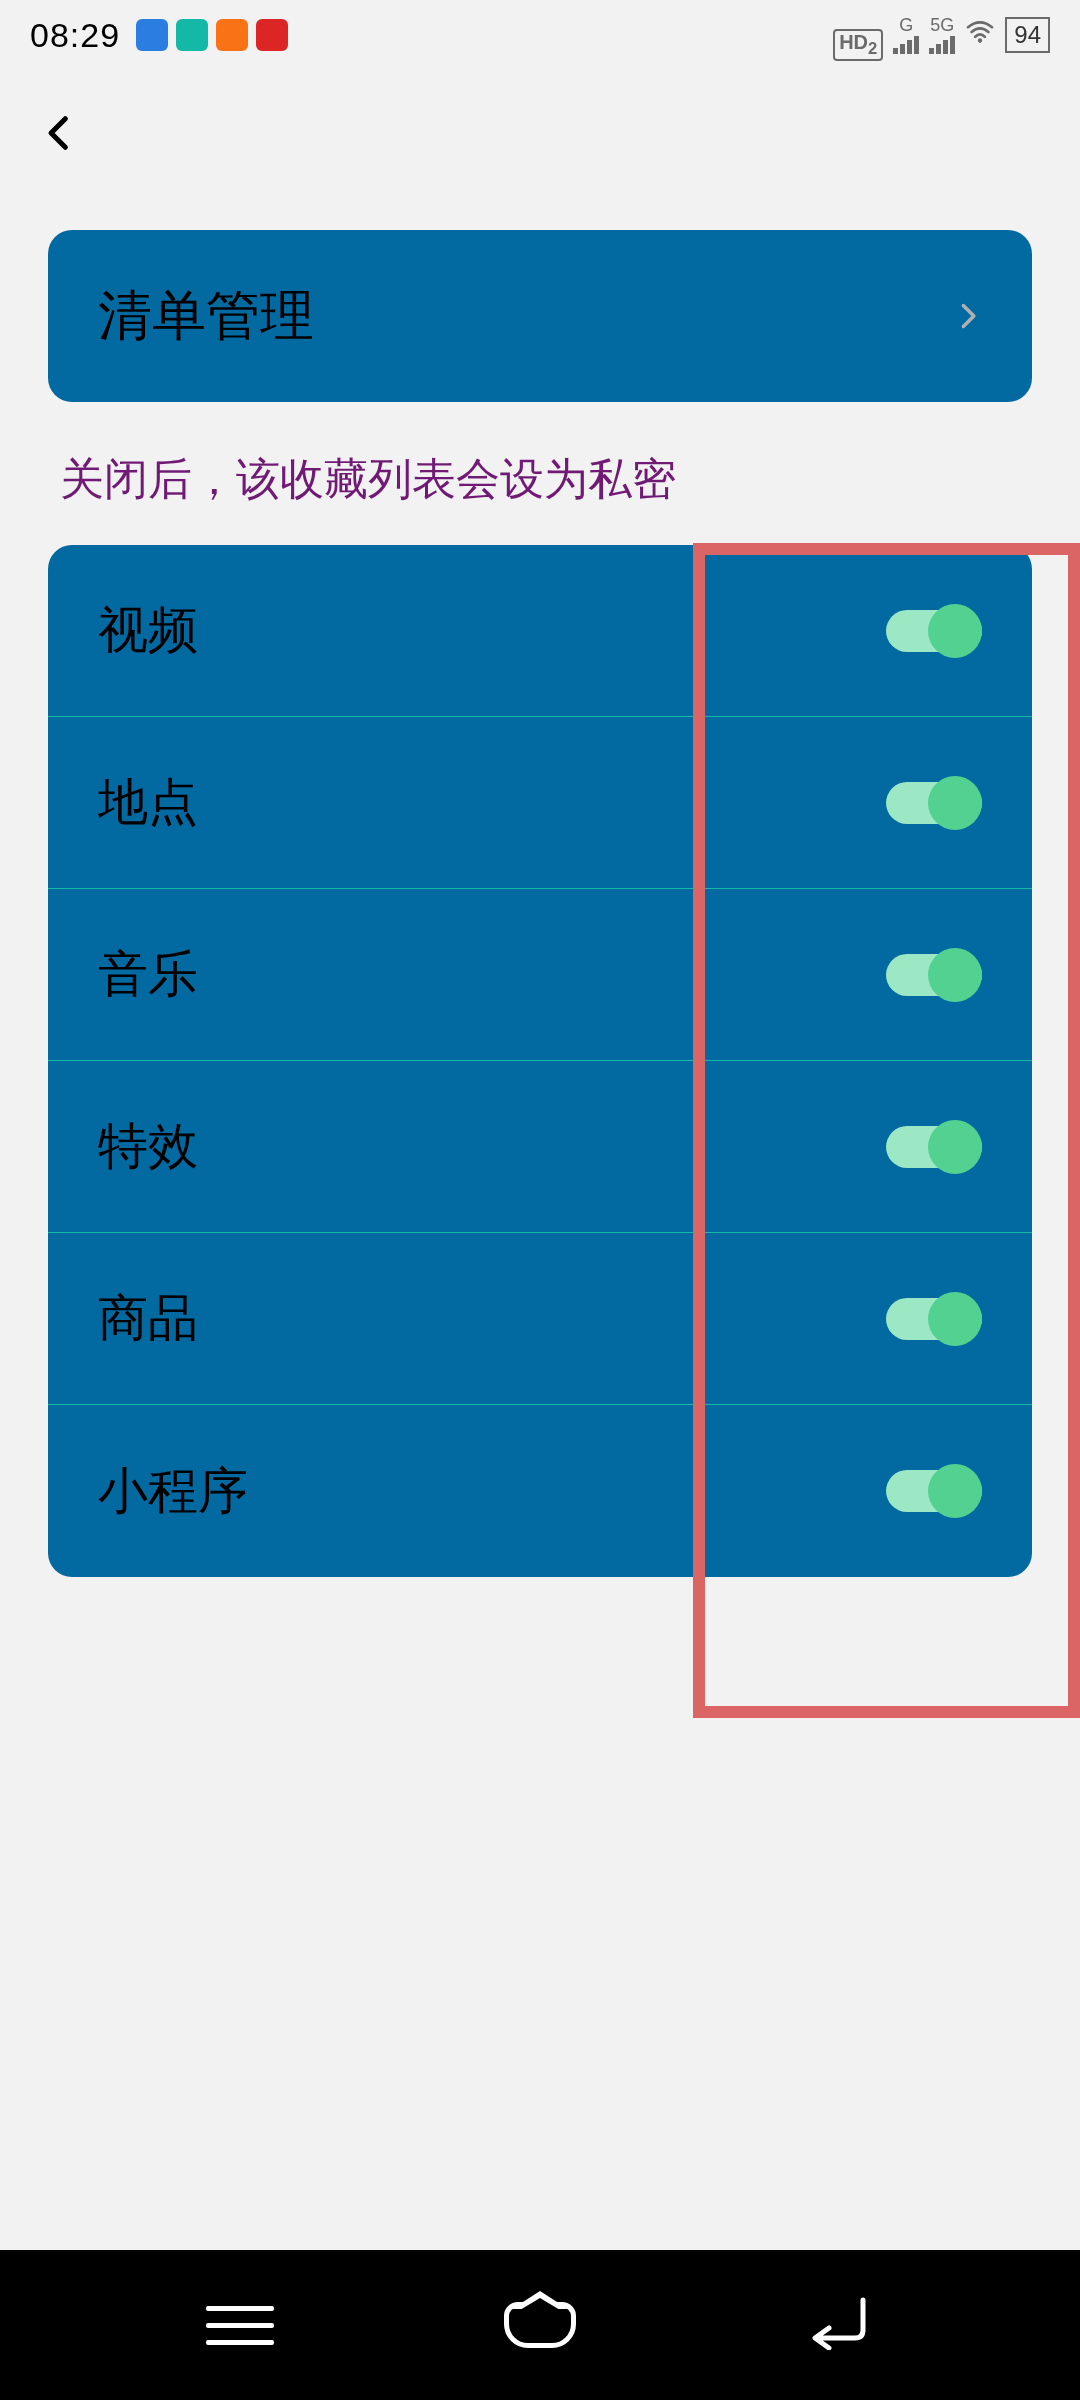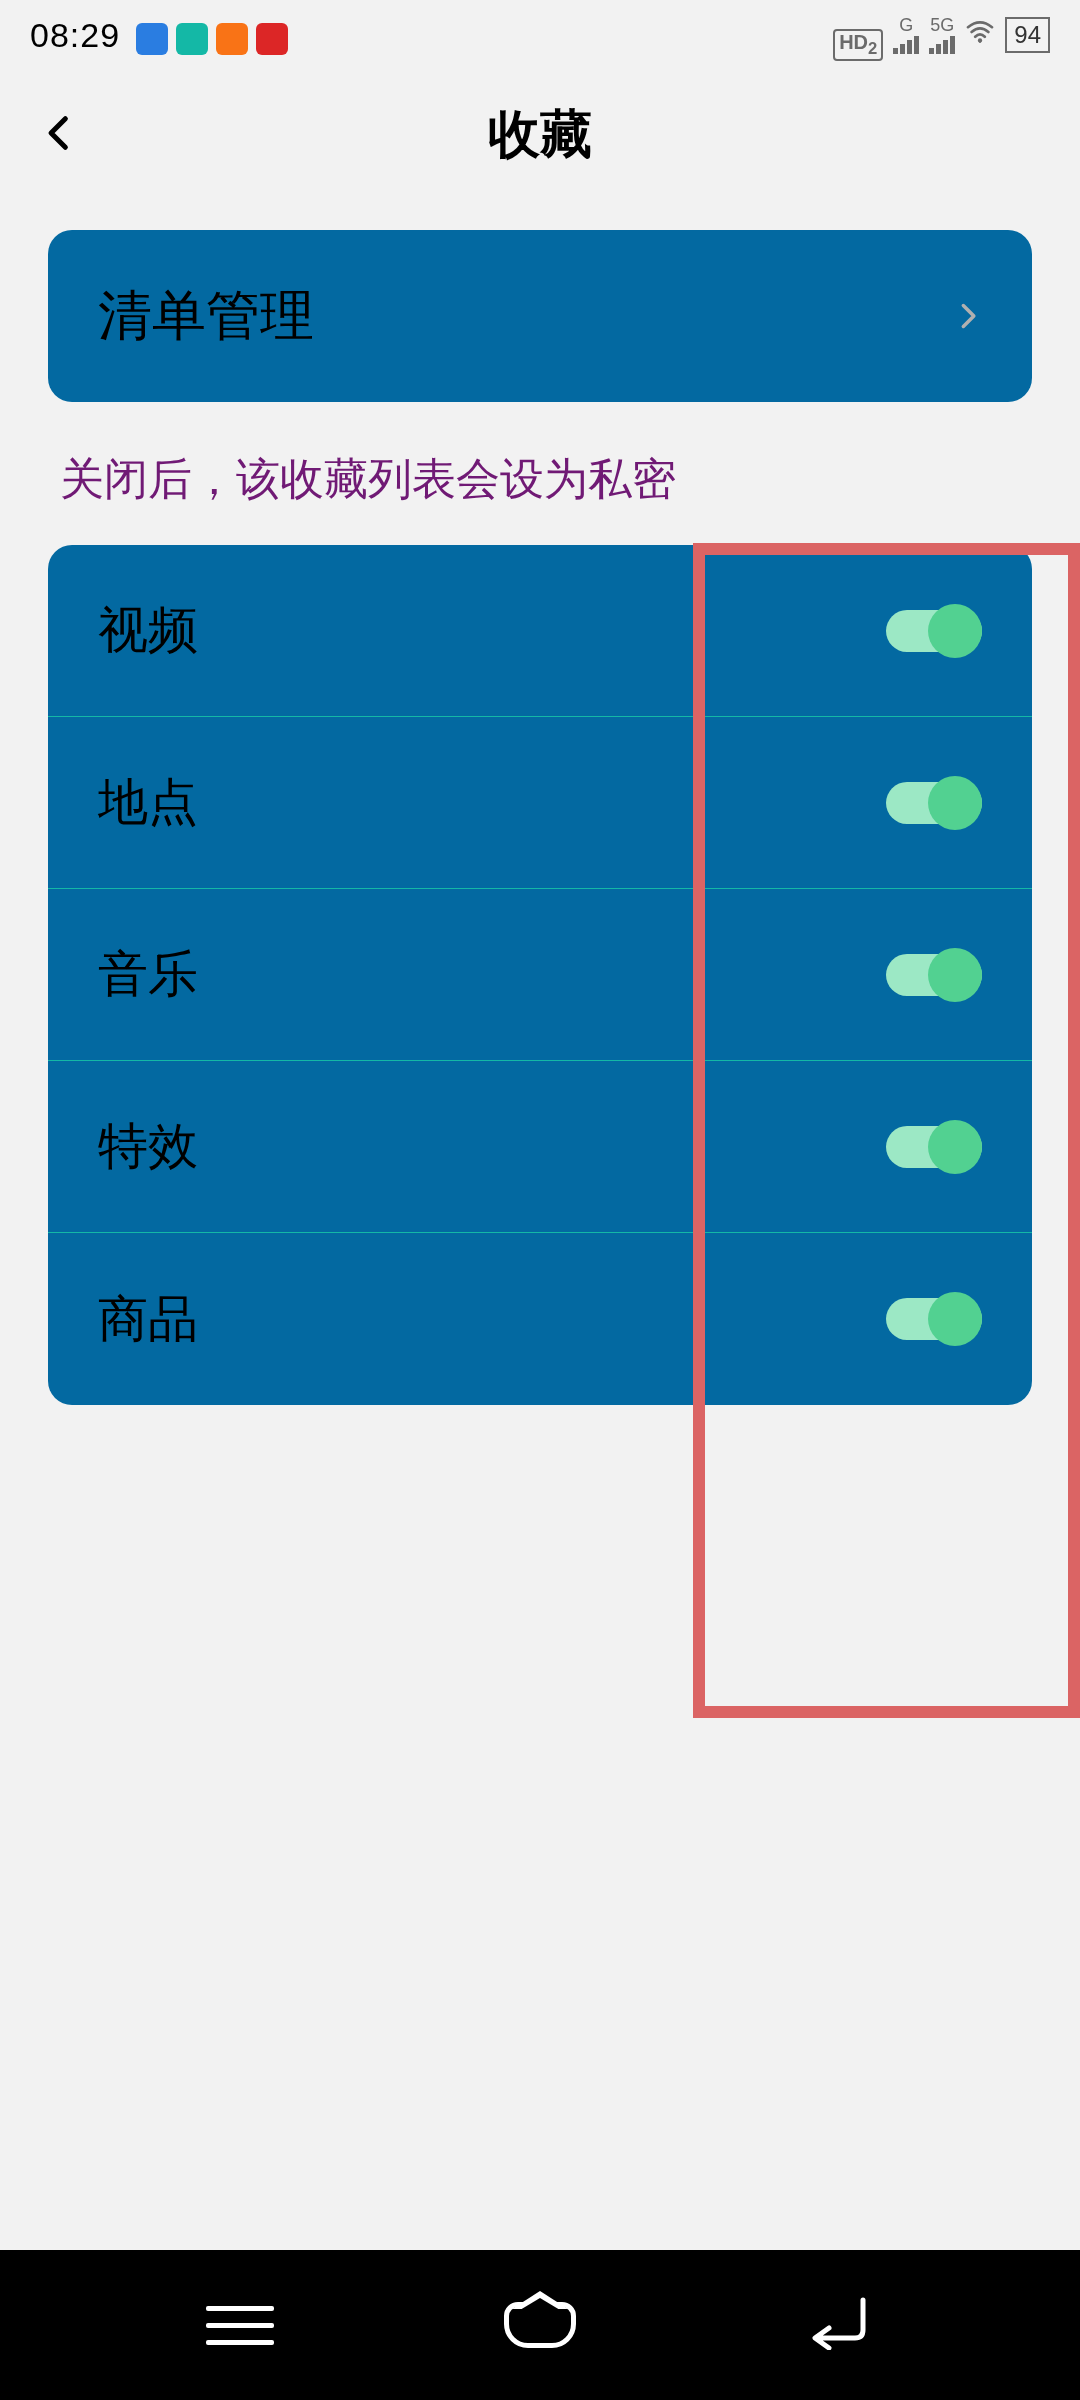--- a/index.html
+++ b/index.html
@@ -23,21 +23,21 @@
       display: flex;
       align-items: center;
       justify-content: space-between;
       padding: 0 30px;
       font-size: 34px;
       color: #000;
     }
 
     .status-left {
       display: flex;
-      align-items: flex-end;
+      align-items: center;
       gap: 16px;
     }
 
     .status-time {
       font-weight: 500;
       letter-spacing: 1px;
     }
 
     .status-icons-left {
       display: flex;
@@ -347,21 +347,20 @@
     <span class="battery">94</span>
   </div>
 </div>
 
 <div class="header">
   <div class="back-button">
     <svg class="back-chevron" viewBox="0 0 24 24" fill="none">
       <path d="M16 3 L7 12 L16 21" stroke="#000" stroke-width="3.2" stroke-linecap="round" stroke-linejoin="round"></path>
     </svg>
   </div>
-  <div class="header-title">收藏</div>
 </div>
 
 <div class="content">
 
   <div class="card">
     <div class="list-management">
       <span class="list-management-label">清单管理</span>
       <svg class="chevron-right" viewBox="0 0 24 24" fill="none">
         <path d="M8 3 L17 12 L8 21" stroke="#b0b0b0" stroke-width="3" stroke-linecap="round" stroke-linejoin="round"></path>
       </svg>
@@ -405,20 +404,27 @@
     </div>
 
     <div class="toggle-row">
       <span class="toggle-label">商品</span>
       <div class="toggle">
         <div class="toggle-track"></div>
         <div class="toggle-thumb"></div>
       </div>
     </div>
 
+    <div class="toggle-row">
+      <span class="toggle-label">小程序</span>
+      <div class="toggle">
+        <div class="toggle-track"></div>
+        <div class="toggle-thumb"></div>
+      </div>
+    </div>
 
   </div>
 </div>
 
 <div class="highlight-box"></div>
 
 <div class="nav-bar">
   <div class="nav-button">
     <div class="hamburger">
       <div class="hamburger-line"></div>

